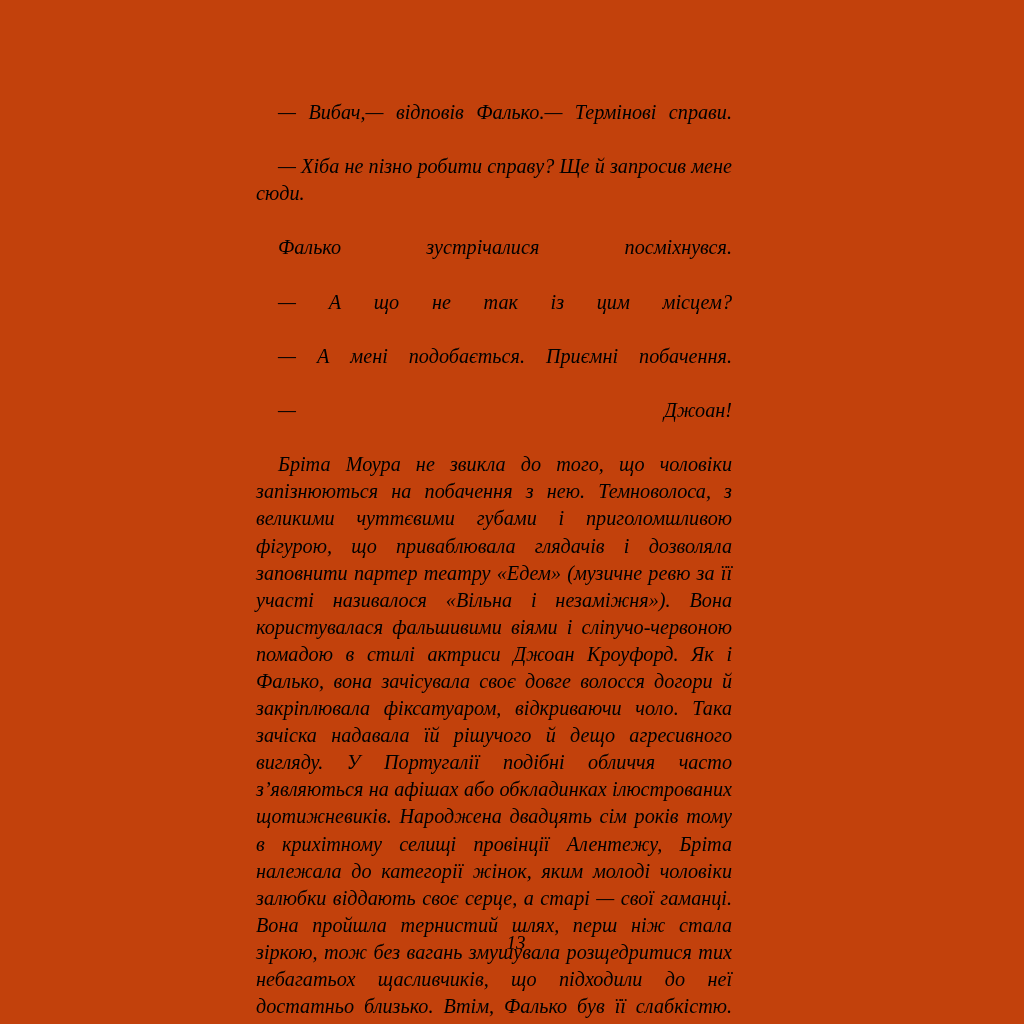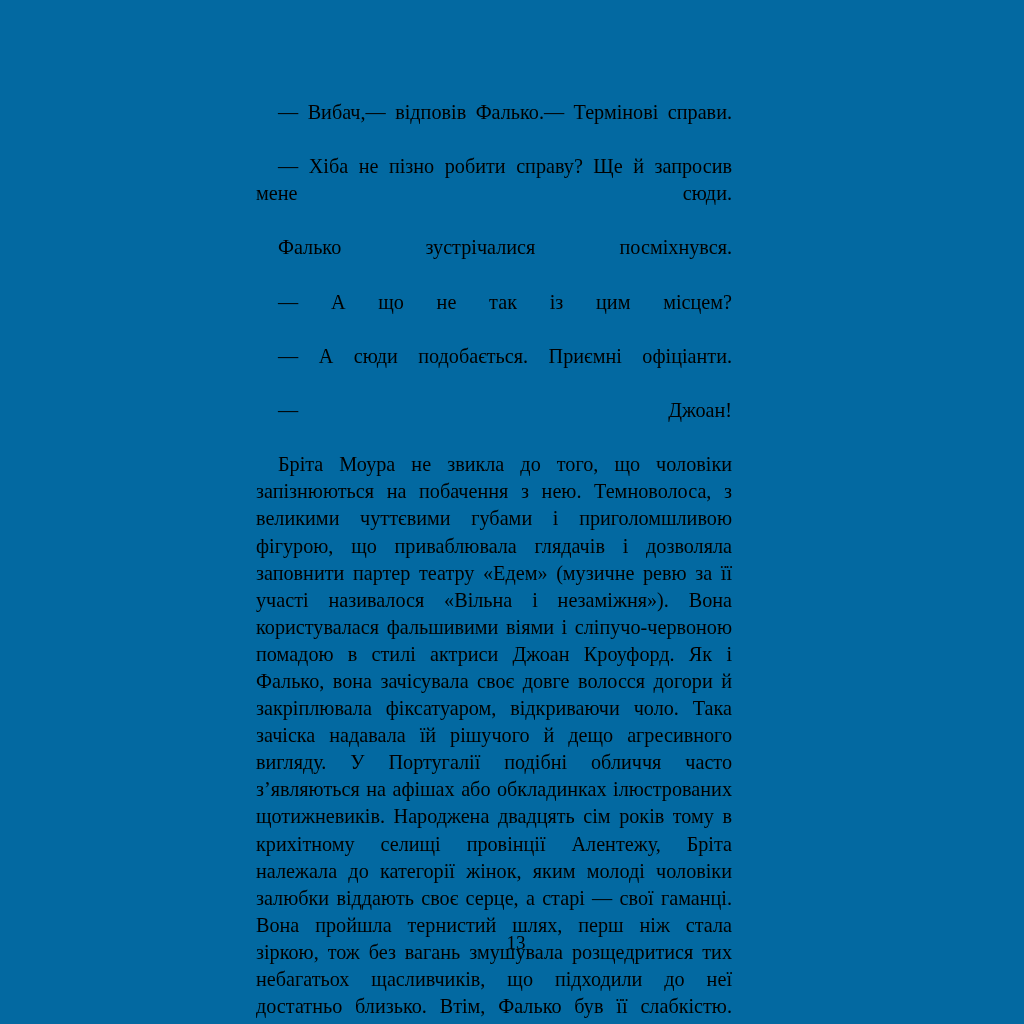--- a/index.html
+++ b/index.html
@@ -12,21 +12,22 @@
     background: #ffffff;
     font-family: "Liberation Serif", "DejaVu Serif", serif;
     color: #000000;
     overflow: hidden;
   }
 
   #page {
     position: relative;
     width: 1024px;
     height: 1024px;
-    background: #0369a1;
+    background: #c2410c;
+    font-style: italic;
   }
 
   #text-block {
     position: absolute;
     left: 256px;
     top: 99px;
     width: 476px;
   }
 
   .para {
@@ -68,21 +69,21 @@
 </head>
 <body>
 
 <div id="page">
 
   <div id="text-block">
     <p class="para indent">— Вибач,— відповів Фалько.— Термінові справи.</p>
     <p class="para indent">— Хіба не пізно робити справу? Ще й запросив мене сюди.</p>
     <p class="para indent">Фалько зустрічалися посміхнувся.</p>
     <p class="para indent">— А що не так із цим місцем?</p>
-    <p class="para indent">— А сюди подобається. Приємні офіціанти.</p>
+    <p class="para indent">— А мені подобається. Приємні побачення.</p>
     <p class="para indent">— Джоан!</p>
     <p class="para indent">Бріта Моура не звикла до того, що чоловіки запізнюються на побачення з нею. Темноволоса, з великими чуттєвими губами і приголомшливою фігурою, що приваблювала глядачів і дозволяла заповнити партер театру «Едем» (музичне ревю за її участі називалося «Вільна і незаміжня»). Вона користувалася фальшивими віями і сліпучо-червоною помадою в стилі актриси Джоан Кроуфорд. Як і Фалько, вона зачісувала своє довге волосся догори й закріплювала фіксатуаром, відкриваючи чоло. Така зачіска надавала їй рішучого й дещо агресивного вигляду. У Португалії подібні обличчя часто з’являються на афішах або обкладинках ілюстрованих щотижневиків. Народжена двадцять сім років тому в крихітному селищі провінції Алентежу, Бріта належала до категорії жінок, яким молоді чоловіки залюбки віддають своє серце, а старі — свої гаманці. Вона пройшла тернистий шлях, перш ніж стала зіркою, тож без вагань змушувала розщедритися тих небагатьох щасливчиків, що підходили до неї достатньо близько. Втім, Фалько був її слабкістю. Вони познайомилися п’ять тижнів тому в ешторільському казино, коли грали в рулетку за одним столом, і відтоді зустрічалися час від часу.</p>
 
   </div>
 
   <div id="page-number">13</div>
 
 </div>
 
 </body></html>

